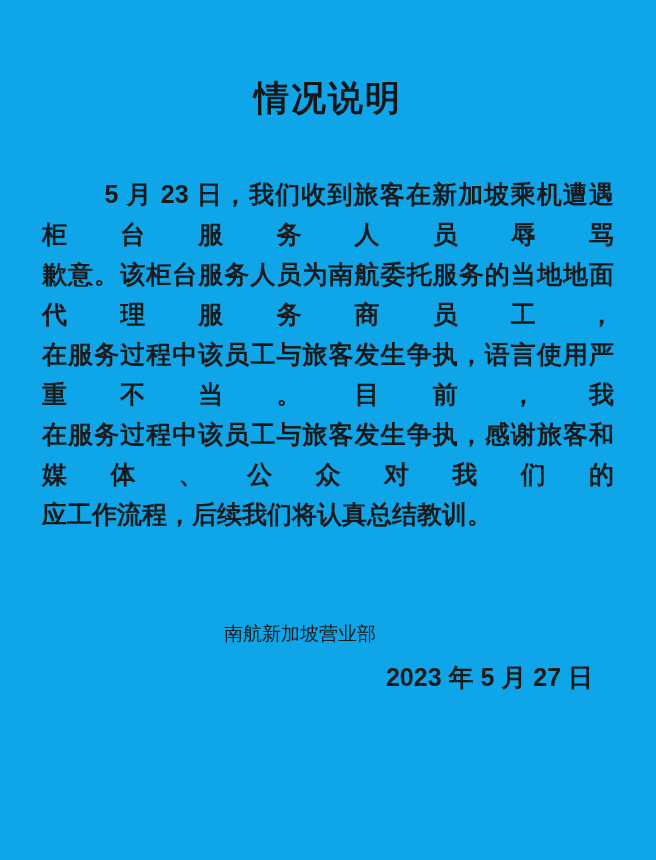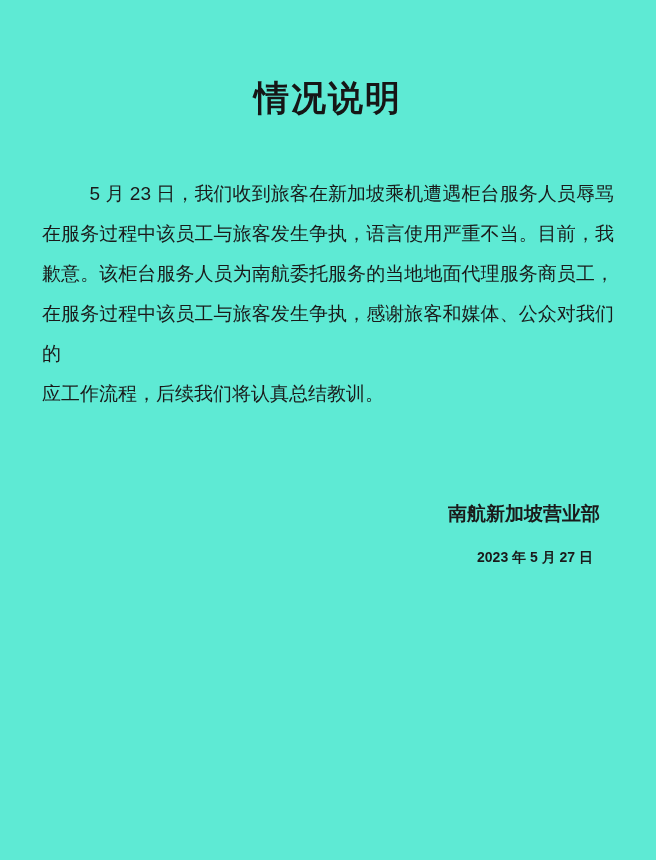--- a/index.html
+++ b/index.html
@@ -4,82 +4,82 @@
 <style>
   html, body {
     margin: 0;
     padding: 0;
     background: #ffffff;
   }
   .page {
     position: relative;
     width: 656px;
     height: 860px;
-    background: #5eead4;
+    background: #0ea5e9;
     overflow: hidden;
     font-family: "Liberation Sans", "DejaVu Sans", sans-serif;
     color: #1a1a1a;
   }
   .title {
     margin: 80px 0 0 0;
     font-size: 35px;
     line-height: 35px;
     font-weight: 700;
     text-align: center;
     letter-spacing: 2px;
     color: #161616;
   }
   .body-text {
     margin: 59px 42px 0 42px;
-    font-size: 19px;
+    font-size: 25px;
     line-height: 40px;
-    font-weight: 400;
+    font-weight: 700;
     color: #1a1a1a;
   }
   .line {
     text-align: justify;
     text-align-last: justify;
     text-justify: inter-character;
     white-space: normal;
   }
   .line.first {
     text-indent: 2.5em;
   }
   .line.last {
     text-align-last: left;
   }
   .signature {
     margin-top: 80px;
     padding-right: 56px;
     font-size: 19px;
     line-height: 40px;
-    font-weight: 700;
-    text-align: right;
+    font-weight: 400;
+    text-align: center;
     color: #1a1a1a;
   }
   .date {
     margin-top: 3px;
     padding-right: 63px;
-    font-size: 14px;
+    font-size: 25px;
     line-height: 40px;
     font-weight: 700;
     text-align: right;
     color: #1a1a1a;
   }
 </style>
 </head>
 <body>
 
 <div class="page">
   <h1 class="title">情况说明</h1>
 
   <div class="body-text">
       <div class="line first">5 月 23 日，我们收到旅客在新加坡乘机遭遇柜台服务人员辱骂</div>
+      <div class="line">歉意。该柜台服务人员为南航委托服务的当地地面代理服务商员工，</div>
       <div class="line">在服务过程中该员工与旅客发生争执，语言使用严重不当。目前，我</div>
-      <div class="line">歉意。该柜台服务人员为南航委托服务的当地地面代理服务商员工，</div>
       <div class="line">在服务过程中该员工与旅客发生争执，感谢旅客和媒体、公众对我们的</div>
       <div class="line last">应工作流程，后续我们将认真总结教训。</div>
     </div>
 
   <div class="signature">南航新加坡营业部</div>
 
   <div class="date">2023 年 5 月 27 日</div>
 </div>
 
 </body></html>

